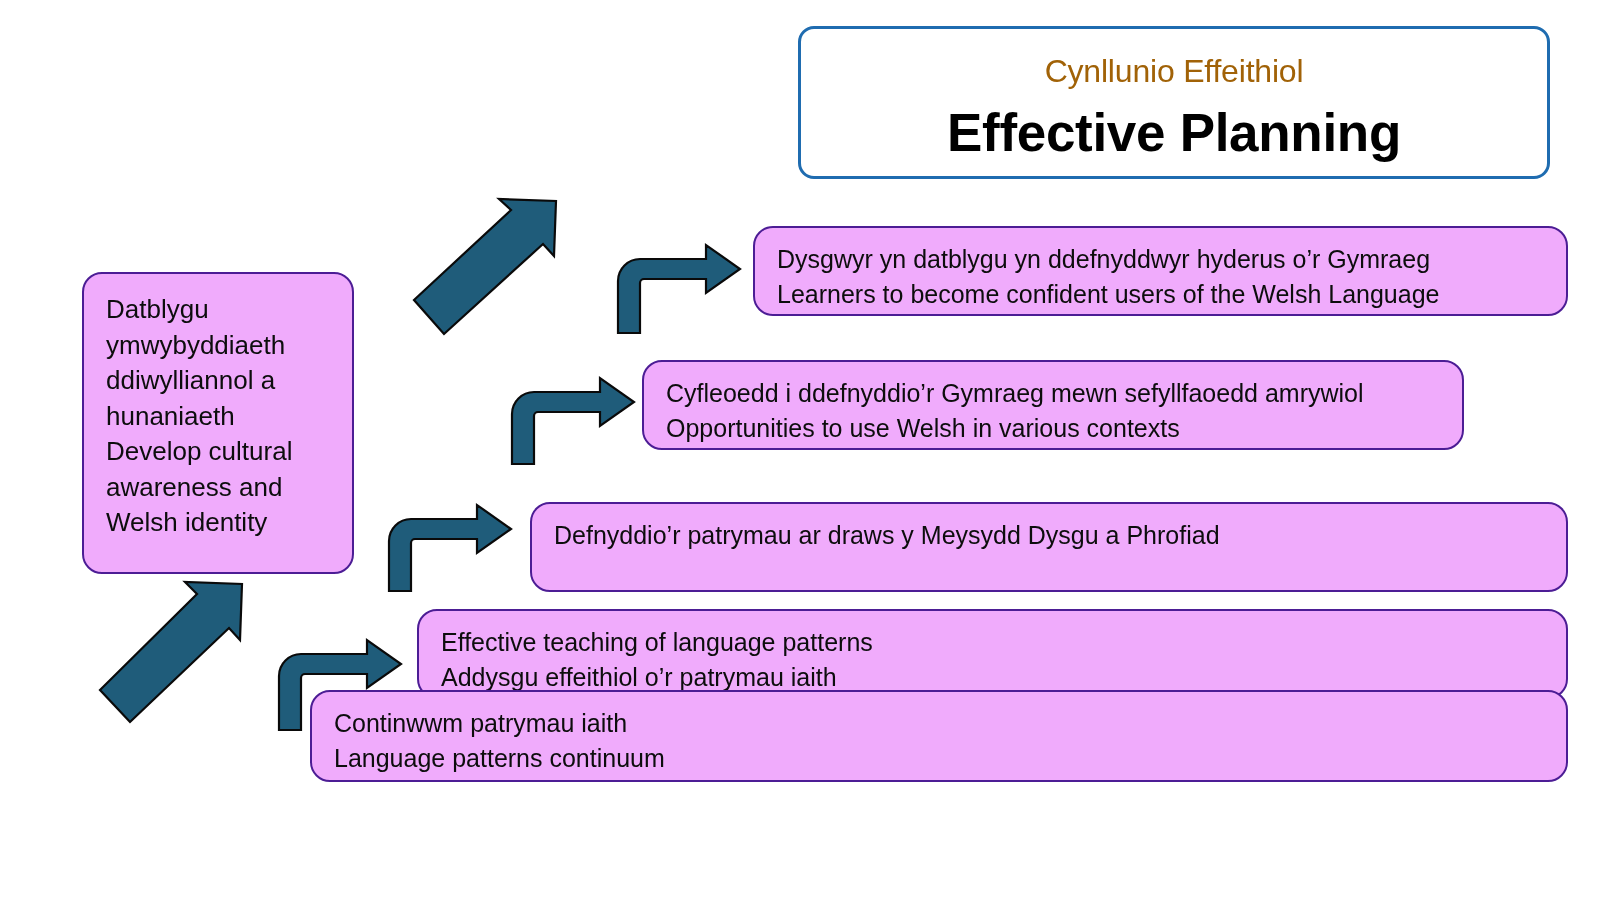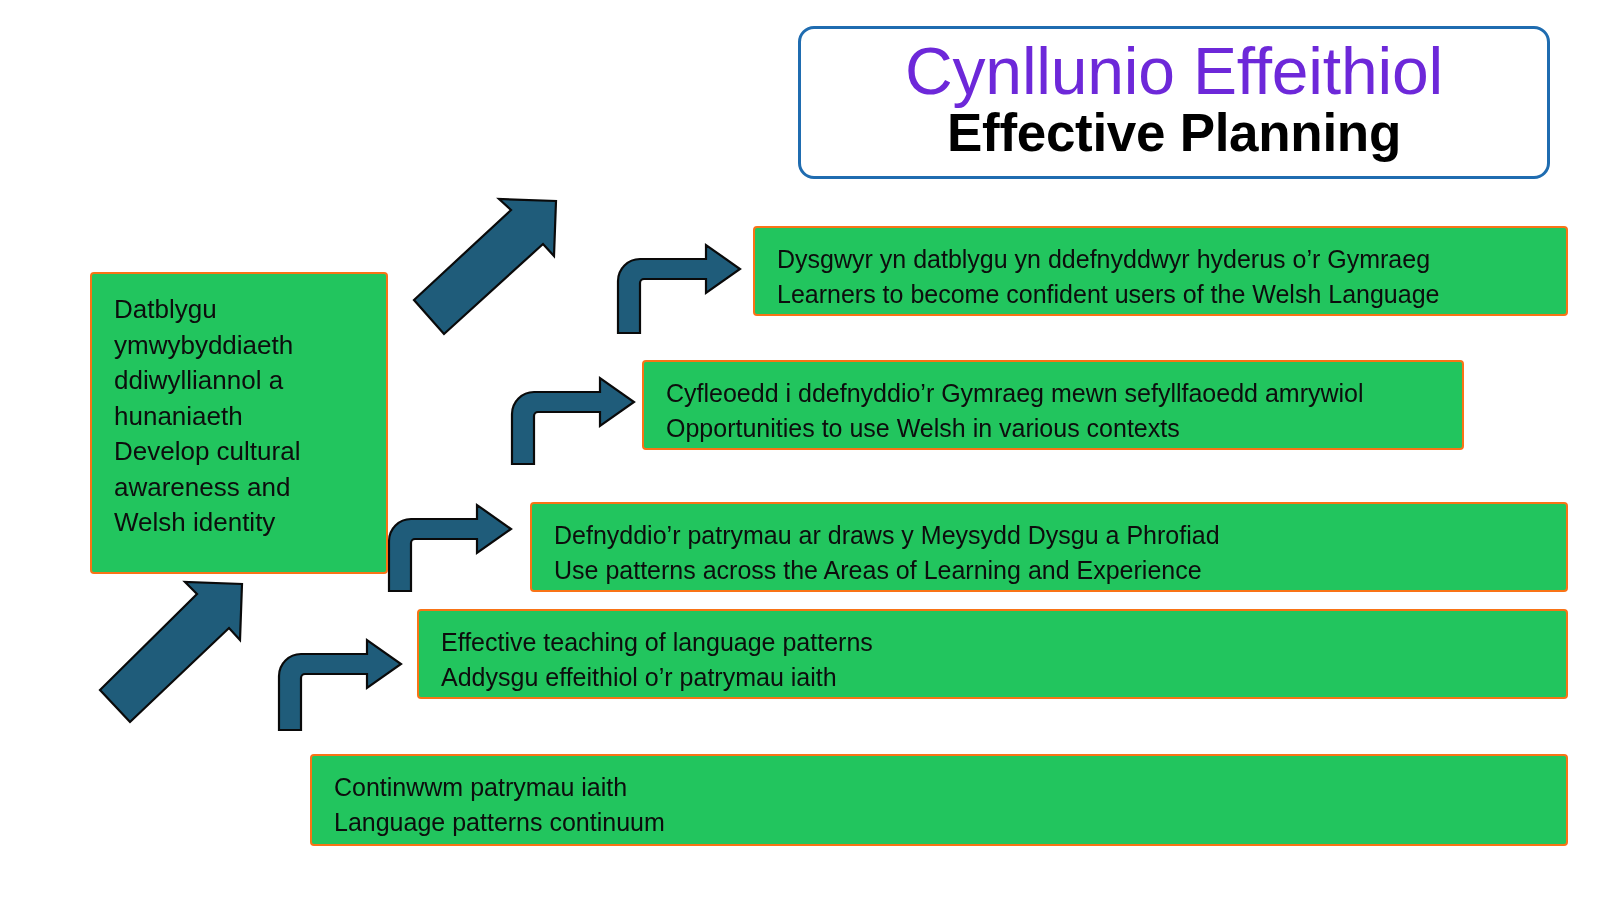--- a/index.html
+++ b/index.html
@@ -22,71 +22,71 @@
     width: 752px; height: 153px;
     background: #ffffff;
     border: 3px solid #1F6CB0;
     border-radius: 16px;
     display: flex;
     flex-direction: column;
     align-items: center;
     justify-content: center;
   }
   #title-box .t-cy {
-    font-size: 66px;
+    font-size: 32px;
     line-height: 60px;
-    color: #6d28d9;
+    color: #a16207;
     font-weight: 400;
     letter-spacing: -0.2px;
   }
   #title-box .t-en {
     font-size: 53px;
     line-height: 64px;
     color: #000000;
     font-weight: bold;
     letter-spacing: -0.3px;
   }
 
   
   .lbox {
     position: absolute;
-    background: #22c55e;
-    border: 2px solid #f97316;
-    border-radius: 4px;
+    background: #f0abfc;
+    border: 2px solid #4c1d95;
+    border-radius: 20px;
   }
   .lbox .line {
     color: #0d0d0d;
     white-space: nowrap;
   }
   .lbox .cy { font-weight: 400; }
   .lbox .en { font-weight: normal; }
 
   
   #box-left {
-    left: 90px; top: 272px;
-    width: 298px; height: 302px;
+    left: 82px; top: 272px;
+    width: 272px; height: 302px;
     padding: 18px 0 4px 22px;
   }
   #box-left .line {
     font-size: 26px;
     line-height: 35.5px;
   }
 
   
   .rowbox { padding-top: 14px; }
   .rowbox .line {
     font-size: 25px;
     line-height: 35px;
     padding-left: 22px;
   }
   #box-r1 { left: 753px; top: 226px; width: 815px; height: 90px; }
   #box-r2 { left: 642px; top: 360px; width: 822px; height: 90px; }
   #box-r3 { left: 530px; top: 490px; width: 1038px; height: 90px; margin-top: 12px; }
   #box-r4 { left: 417px; top: 609px; width: 1151px; height: 90px; }
-  #box-r5 { left: 310px; top: 754px; width: 1258px; height: 92px; }
+  #box-r5 { left: 310px; top: 690px; width: 1258px; height: 92px; }
 
   
   .arrow-svg { position: absolute; overflow: visible; }
   .arrow-shape {
     fill: #1F5C7A;
     stroke: #0a0a0a;
     stroke-width: 2.2;
     stroke-linejoin: miter;
   }
 </style>
@@ -143,21 +143,20 @@
     <div class="line en">Learners to become confident users of the Welsh Language</div>
   </div>
 
   <div class="lbox rowbox" id="box-r2">
     <div class="line cy">Cyfleoedd i ddefnyddio’r Gymraeg mewn sefyllfaoedd amrywiol</div>
     <div class="line en">Opportunities to use Welsh in various contexts</div>
   </div>
 
   <div class="lbox rowbox" id="box-r3">
     <div class="line cy">Defnyddio’r patrymau ar draws y Meysydd Dysgu a Phrofiad</div>
-    <div class="line en">Use patterns across the Areas of Learning and Experience</div>
   </div>
 
   <div class="lbox rowbox" id="box-r4">
     <div class="line en">Effective teaching of language patterns</div>
     <div class="line cy">Addysgu effeithiol o’r patrymau iaith</div>
   </div>
 
   <div class="lbox rowbox" id="box-r5">
     <div class="line cy">Continwwm patrymau iaith</div>
     <div class="line en">Language patterns continuum</div>

